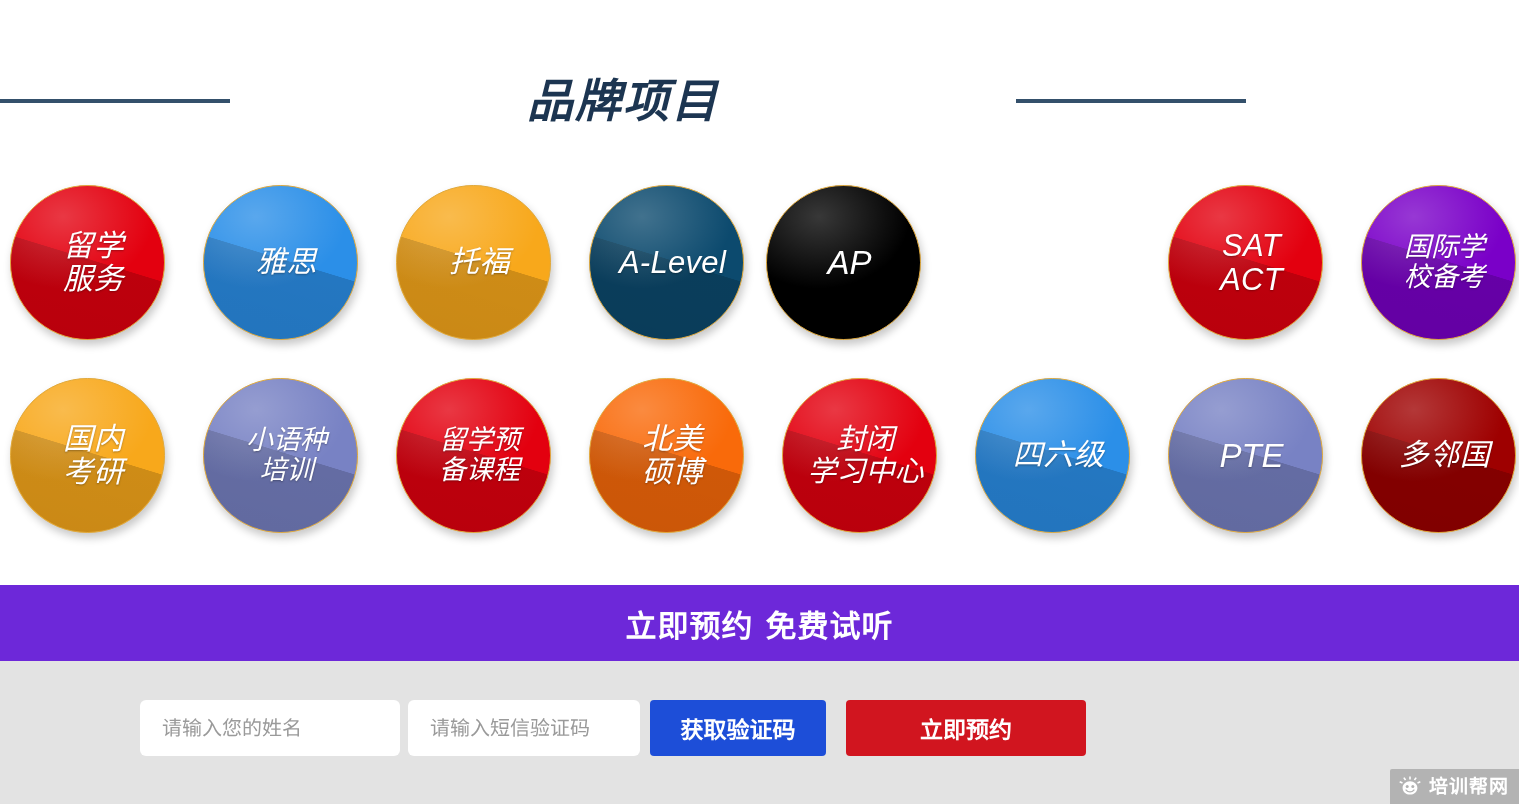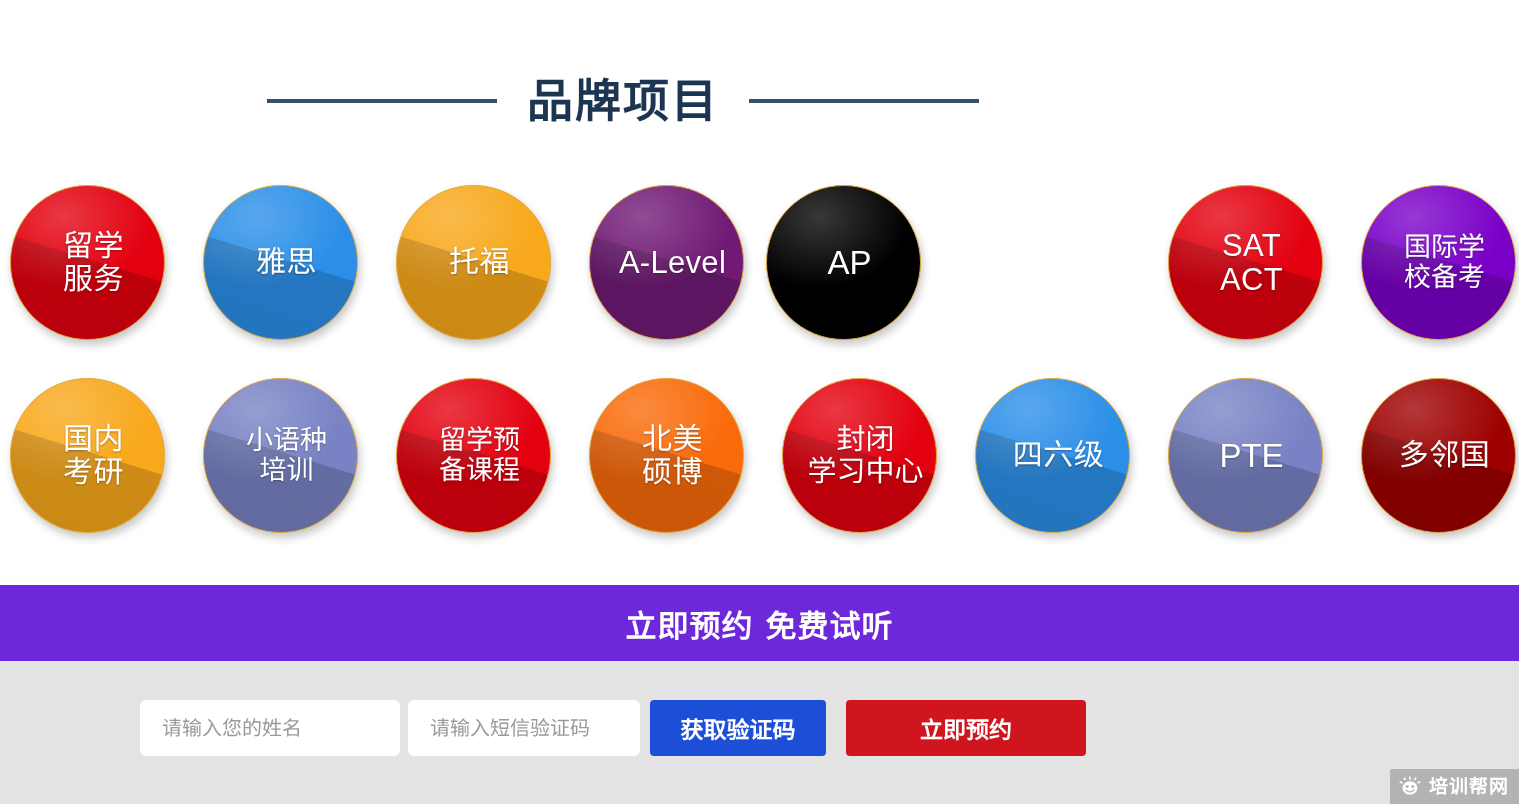--- a/index.html
+++ b/index.html
@@ -25,22 +25,23 @@
 
   
   .section-title-row {
     position: absolute;
     left: 0;
     top: 62px;
     width: 1246px;
     height: 78px;
     display: flex;
     align-items: center;
-    justify-content: center;
+    justify-content: space-between;
     gap: 30px;
+    font-style: italic;
   }
   .title-rule {
     width: 230px;
     height: 4px;
     background: #34506b;
     flex: none;
   }
   .section-title {
     font-size: 46px;
     font-weight: 700;
@@ -51,20 +52,21 @@
     font-family: "DejaVu Sans", "Liberation Sans", sans-serif;
   }
 
   
   .grid {
     position: absolute;
     left: 10px;
     top: 185px;
     width: 1509px;
     height: 348px;
+    font-style: italic;
   }
   .grid-row {
     position: relative;
     height: 155px;
     width: 1509px;
   }
   .grid-row.row-2 { margin-top: 38px; }
 
   .bubble {
     position: absolute;
@@ -247,21 +249,21 @@
           <div class="bubble-label lbl-cn">
             <span class="ln">雅思</span>
           </div>
         </div>
         <div class="bubble" style="left: 386px; background: rgb(248, 168, 27);">
           <div class="sheen"></div>
           <div class="bubble-label lbl-cn">
             <span class="ln">托福</span>
           </div>
         </div>
-        <div class="bubble" style="left: 579px; background: #701a75;">
+        <div class="bubble" style="left: 579px; background: #0c4a6e;">
           <div class="sheen"></div>
           <div class="bubble-label lbl-en">
             <span class="ln">A-Level</span>
           </div>
         </div>
         <div class="bubble" style="left: 756px; background: #000000;">
           <div class="sheen"></div>
           <div class="bubble-label lbl-en-lg">
             <span class="ln">AP</span>
           </div>

